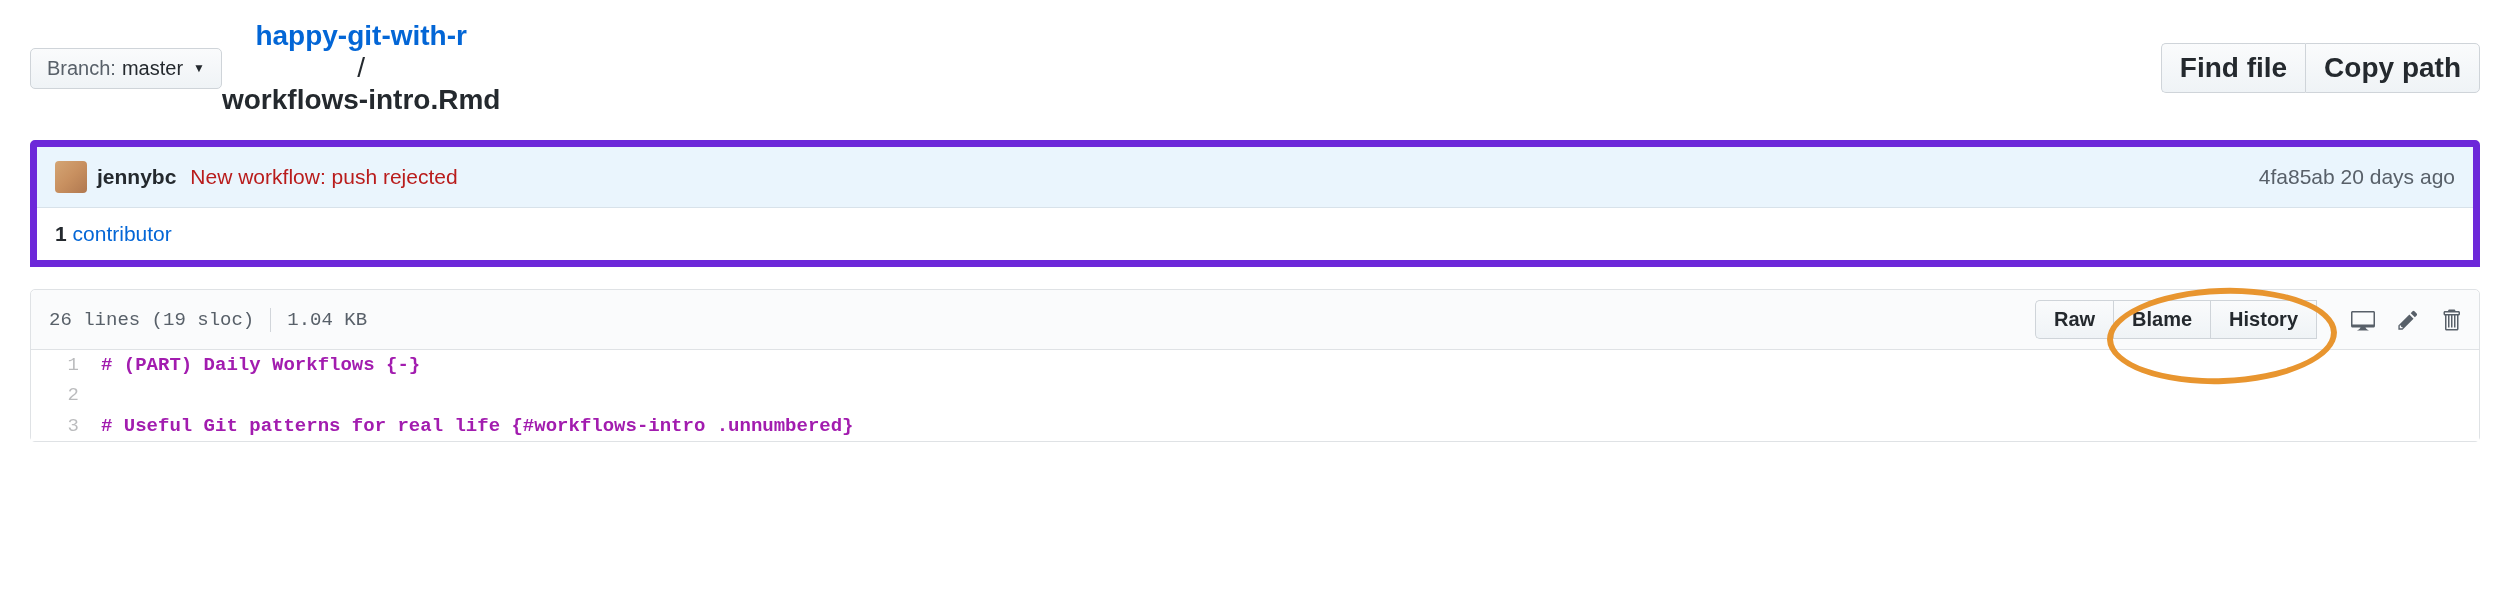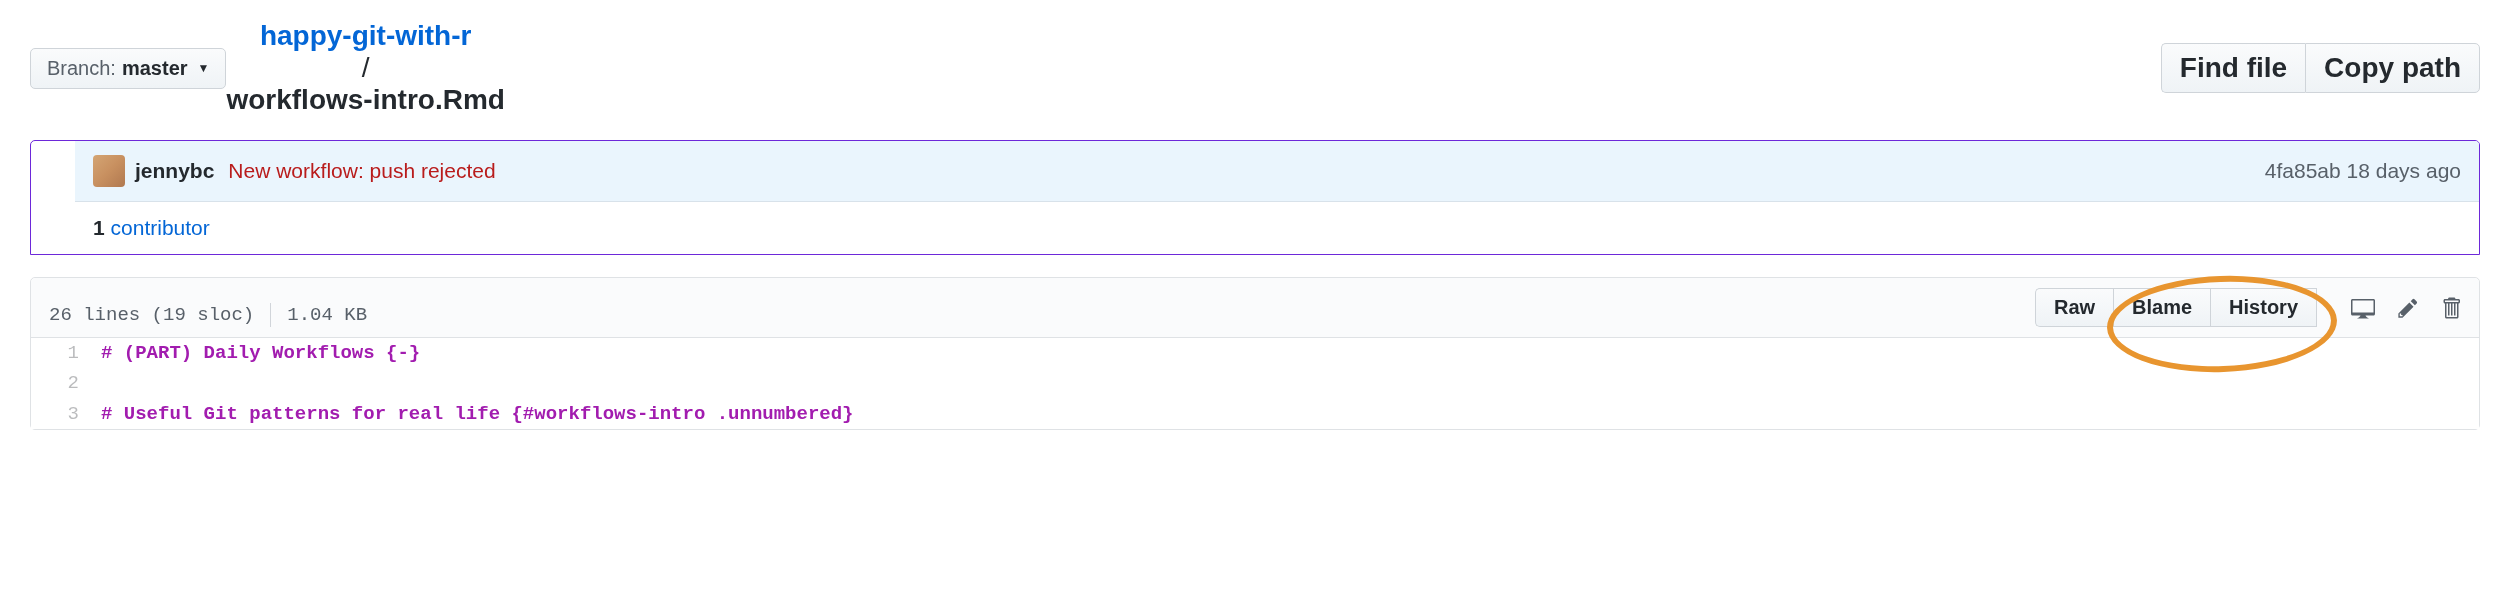--- a/index.html
+++ b/index.html
@@ -33,21 +33,21 @@
       border-radius: 5px;
       font-size: 20px;
       color: #24292e;
       cursor: pointer;
       font-weight: 400;
     }
     .branch-btn .label {
       color: #586069;
     }
     .branch-btn .name {
-      font-weight: 700;
+      font-weight: 400;
       margin-left: 6px;
     }
     .branch-btn .caret {
       margin-left: 10px;
       font-size: 12px;
       color: #24292e;
     }
     .breadcrumb {
       font-size: 28px;
       display: flex;
@@ -79,24 +79,23 @@
       cursor: pointer;
     }
     .btn-left {
       border-radius: 5px 0 0 5px;
       border-right: none;
     }
     .btn-right {
       border-radius: 0 5px 5px 0;
     }
     .commit-box {
-      border: 1px solid #6d28d9;
+      border: 7px solid #6d28d9;
       border-radius: 5px 5px 0 0;
       overflow: hidden;
-      padding-left: 44px;
     }
     .commit-row {
       display: flex;
       align-items: center;
       justify-content: space-between;
       padding: 14px 18px;
       background: #eaf5fd;
       border-bottom: 1px solid #d8e2ea;
     }
     .commit-left {
@@ -138,21 +137,21 @@
       color: #0366d6;
     }
     .file-box {
       border: 1px solid #dfe2e5;
       border-radius: 5px;
       margin-top: 22px;
       position: relative;
     }
     .file-header {
       display: flex;
-      align-items: flex-end;
+      align-items: center;
       justify-content: space-between;
       padding: 10px 18px;
       background: #fafbfc;
       border-bottom: 1px solid #dfe2e5;
       border-radius: 5px 5px 0 0;
     }
     .file-info {
       font-family: "SFMono-Regular", Consolas, "Liberation Mono", Menlo, monospace;
       font-size: 19px;
       color: #586069;
@@ -262,21 +261,21 @@
 
 <div class="commit-box">
   <div class="commit-row">
     <div class="commit-left">
       <span class="avatar"></span>
       <span class="author">jennybc</span>
       <span class="commit-msg">New workflow: push rejected</span>
     </div>
     <div class="commit-right">
       <span>4fa85ab</span>
-      <span>18 days ago</span>
+      <span>20 days ago</span>
     </div>
   </div>
   <div class="contributors-row">
     <span class="count">1</span>
     <span class="text"> </span><span class="text">contributor</span>
   </div>
 </div>
 
 <div class="file-box">
   <div class="file-header">

